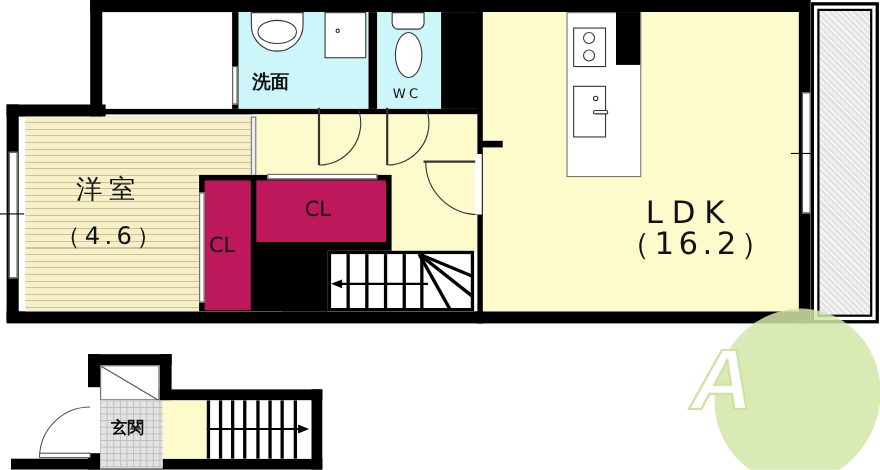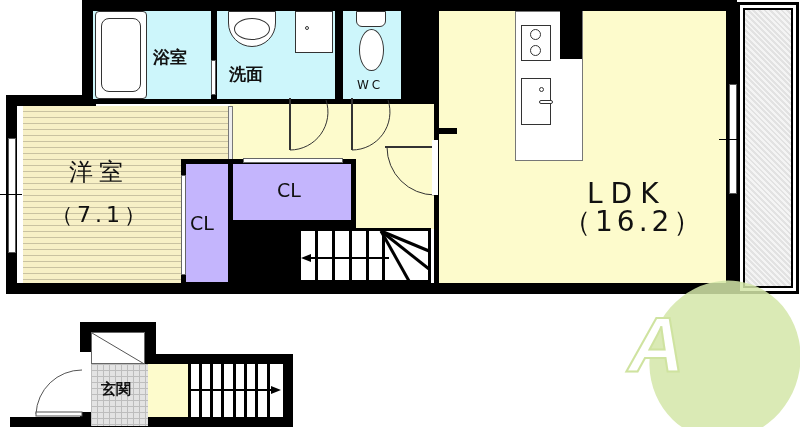--- a/index.html
+++ b/index.html
@@ -2,46 +2,40 @@
 <html><head>
 <meta charset="utf-8">
 <style>
   html, body { margin:0; padding:0; background:#ffffff; }
   body { width:800px; height:427px; position:relative; overflow:hidden; font-family:"DejaVu Sans", sans-serif; }
   .abs { position:absolute; box-sizing:border-box; }
   .wall { background:#000; }
   .room-label { position:absolute; color:#111; text-align:center; white-space:nowrap; }
   .yellow { background:#fdfbcc; }
   .blue { background:#cdf6fb; }
-  .pink { background:#c4b5fd; }
+  .pink { background:#be185d; }
   .flooring { background: repeating-linear-gradient(to bottom, #f7f0c6 0px, #f7f0c6 5px, #c9c2a1 5px, #c9c2a1 6px); }
   .tile { background-color:#e3e3e3; background-image: linear-gradient(#bdbdbd 1px, transparent 1px), linear-gradient(90deg, #bdbdbd 1px, transparent 1px); background-size:6px 6px; }
   .hatch { background: repeating-linear-gradient(45deg, #e2e2e2 0px, #e2e2e2 2px, #f4f4f4 2px, #f4f4f4 4px); }
   .fixture { background:#fff; border:1px solid #333; }
   .stair-step { position:absolute; top:0; bottom:0; border-left:3px solid #000; }
   svg { position:absolute; overflow:visible; }
 </style>
 </head>
 <body>
 
 <div class="abs" style="left:0;top:0;width:800px;height:300px;">
 
   <div class="abs wall" style="left:82px;top:0;width:650px;height:11px;"></div>
   <div class="abs wall" style="left:82px;top:0;width:11px;height:106px;"></div>
   <div class="abs wall" style="left:6px;top:95px;width:90px;height:11px;"></div>
   <div class="abs wall" style="left:6px;top:95px;width:11px;height:198px;"></div>
   <div class="abs wall" style="left:6px;top:283px;width:726px;height:11px;"></div>
   <div class="abs wall" style="left:726px;top:0;width:11px;height:294px;"></div>
 
-  <div class="abs blue" style="left:93px;top:11px;width:118px;height:88px;">
-    <div class="abs fixture" style="left:2px;top:0;width:52px;height:88px;border-radius:4px;">
-      <div class="abs" style="left:5px;top:6px;width:40px;height:74px;border:1px solid #333;border-radius:8px;"></div>
-    </div>
-    <span class="room-label" style="left:60px;top:35px;font-size:17px;font-weight:bold;">浴室</span>
-  </div>
   <div class="abs wall" style="left:211px;top:11px;width:6px;height:88px;"></div>
   <div class="abs" style="left:211px;top:60px;width:5px;height:35px;background:#fff;border:1px solid #555;"></div>
 
   <div class="abs blue" style="left:217px;top:11px;width:118px;height:88px;">
     <div class="abs fixture" style="left:11px;top:0;width:48px;height:36px;border-radius:0 0 24px 24px;">
       <div class="abs" style="left:5px;top:6px;width:36px;height:22px;border:1px solid #333;border-radius:50%;"></div>
     </div>
     <div class="abs fixture" style="left:78px;top:0;width:38px;height:42px;">
       <div class="abs" style="left:9px;top:14px;width:4px;height:4px;border:1px solid #333;border-radius:50%;"></div>
     </div>
@@ -52,21 +46,21 @@
   <div class="abs blue" style="left:343px;top:11px;width:58px;height:88px;">
     <div class="abs fixture" style="left:13px;top:0;width:30px;height:16px;border-radius:0 0 6px 6px;"></div>
     <div class="abs fixture" style="left:16px;top:18px;width:25px;height:42px;border-radius:50%;"></div>
     <span class="room-label" style="left:14px;top:67px;font-size:12px;letter-spacing:3px;">WC</span>
   </div>
   <div class="abs wall" style="left:401px;top:11px;width:35px;height:88px;"></div>
   <div class="abs wall" style="left:93px;top:99px;width:343px;height:5px;"></div>
 
   <div class="abs flooring" style="left:23px;top:106px;width:233px;height:177px;">
     <span class="room-label" style="left:46px;top:50px;font-size:24px;letter-spacing:6px;">洋室</span>
-    <span class="room-label" style="left:28px;top:94px;font-size:22px;letter-spacing:4px;">（7.1）</span>
+    <span class="room-label" style="left:28px;top:94px;font-size:22px;letter-spacing:4px;">（4.6）</span>
   </div>
   <div class="abs" style="left:8px;top:138px;width:8px;height:115px;background:#fff;border:1px solid #555;"></div>
   <div class="abs" style="left:0;top:194px;width:22px;height:1px;background:#000;"></div>
 
   <div class="abs yellow" style="left:230px;top:104px;width:206px;height:125px;"></div>
   <div class="abs" style="left:228px;top:106px;width:5px;height:108px;background:#eee;border:1px solid #777;"></div>
   <svg style="left:288px;top:98px;" width="40" height="55">
     <line x1="2" y1="0" x2="2" y2="52" stroke="#333" stroke-width="2"></line>
     <path d="M2 52 A 38 38 0 0 0 38 2" stroke="#333" fill="none"></path>
   </svg>

